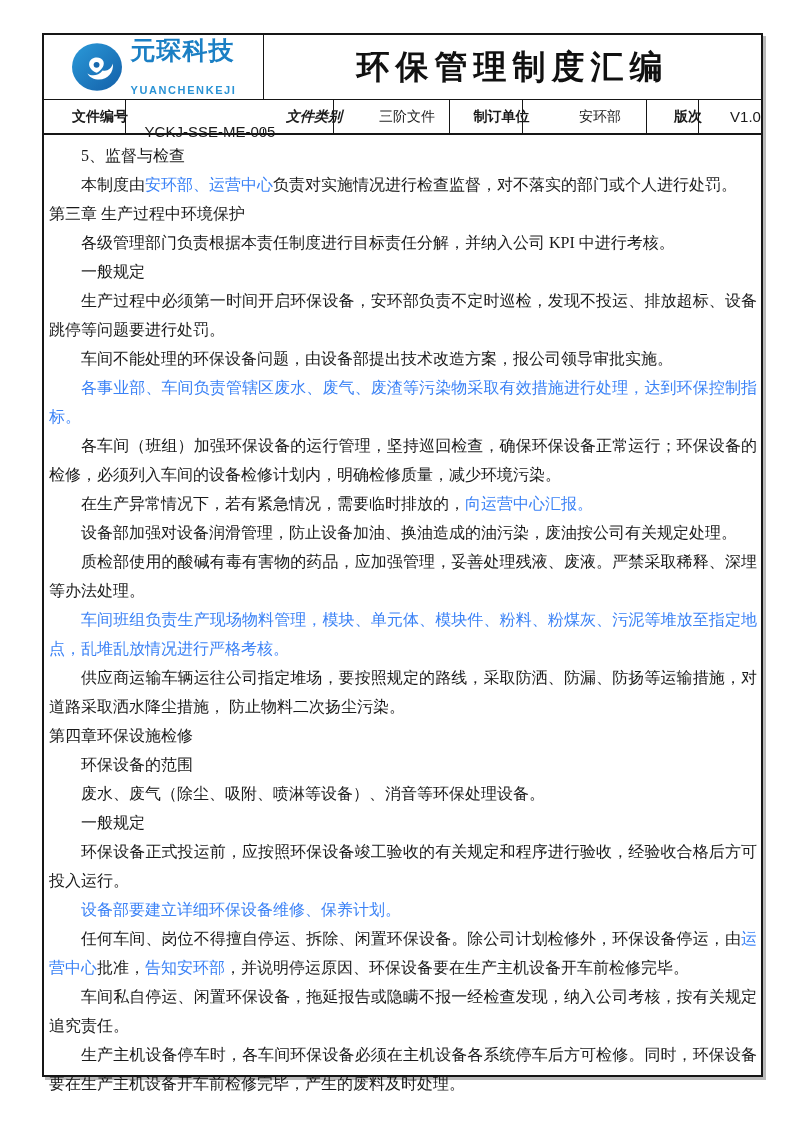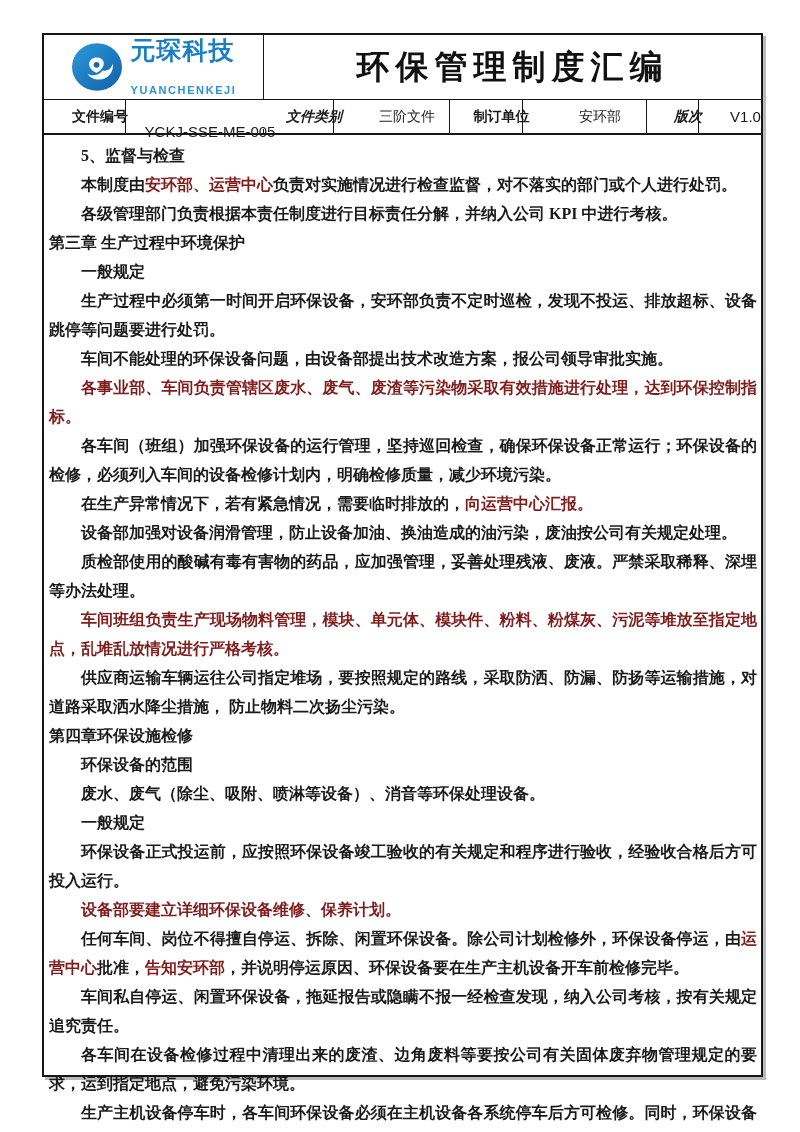--- a/index.html
+++ b/index.html
@@ -19,26 +19,26 @@
   .title-cell{flex:1;display:flex;align-items:center;justify-content:center;}
   .doc-title{font-size:33px;font-weight:bold;letter-spacing:6px;color:#111;}
   .hdr-row2{height:33px;border-bottom:2px solid #161616;display:flex;align-items:stretch;
             font-size:14px;}
   .cell{display:flex;align-items:center;justify-content:center;border-right:1px solid #161616;
         box-sizing:border-box;white-space:nowrap;padding-left:31px;}
   .cell.last{border-right:none;}
   .cell.lbl{font-weight:bold;}
   .cell.latin{font-family:"Liberation Sans","DejaVu Sans",sans-serif;font-size:15px;}
   .w1{width:82px;} .w2{width:138px;margin-top:29px;} .w3{width:70px;font-style:italic;} .w4{width:116px;}
-  .w5{width:73px;} .w6{width:124px;} .w7{width:52px;font-style:italic;} .w8{flex:1;}
+  .w5{width:73px;} .w6{width:124px;} .w7{width:52px;} .w8{flex:1;}
   
   .content{padding:6px 4px 0 5px;}
-  .para{margin:0;font-size:16px;line-height:29px;text-align:justify;color:#1a1a1a;font-weight:bold;}
+  .para{margin:0;font-size:16px;line-height:29px;text-align:justify;color:#1a1a1a;}
   .para.indent{text-indent:2em;}
-  .blue{color:#7f1d1d;}
+  .blue{color:#3b82f6;}
 </style>
 </head>
 <body>
 
 <div class="page">
   <div class="doc">
 
     <div class="hdr-row1">
       <div class="logo-cell">
         <svg class="logo-mark" viewBox="0 0 60 58" xmlns="http://www.w3.org/2000/svg">
@@ -70,38 +70,37 @@
       <div class="cell w4">三阶文件</div>
       <div class="cell lbl w5">制订单位</div>
       <div class="cell w6">安环部</div>
       <div class="cell lbl w7">版次</div>
       <div class="cell latin w8 last">V1.0</div>
     </div>
 
     <div class="content" id="content">
         <p class="para indent"><span>5、监督与检查</span></p>
         <p class="para indent"><span>本制度由</span><span class="blue">安环部、运营中心</span><span>负责对实施情况进行检查监督，对不落实的部门或个人进行处罚。</span></p>
+        <p class="para"><span>第三章 生产过程中环境保护</span></p>
         <p class="para indent"><span>各级管理部门负责根据本责任制度进行目标责任分解，并纳入公司 KPI 中进行考核。</span></p>
-        <p class="para"><span>第三章 生产过程中环境保护</span></p>
         <p class="para indent"><span>一般规定</span></p>
         <p class="para indent"><span>生产过程中必须第一时间开启环保设备，安环部负责不定时巡检，发现不投运、排放超标、设备跳停等问题要进行处罚。</span></p>
         <p class="para indent"><span>车间不能处理的环保设备问题，由设备部提出技术改造方案，报公司领导审批实施。</span></p>
         <p class="para indent"><span class="blue">各事业部、车间负责管辖区废水、废气、废渣等污染物采取有效措施进行处理，达到环保控制指标。</span></p>
         <p class="para indent"><span>各车间（班组）加强环保设备的运行管理，坚持巡回检查，确保环保设备正常运行；环保设备的检修，必须列入车间的设备检修计划内，明确检修质量，减少环境污染。</span></p>
         <p class="para indent"><span>在生产异常情况下，若有紧急情况，需要临时排放的，</span><span class="blue">向运营中心汇报。</span></p>
         <p class="para indent"><span>设备部加强对设备润滑管理，防止设备加油、换油造成的油污染，废油按公司有关规定处理。</span></p>
         <p class="para indent"><span>质检部使用的酸碱有毒有害物的药品，应加强管理，妥善处理残液、废液。严禁采取稀释、深埋等办法处理。</span></p>
         <p class="para indent"><span class="blue">车间班组负责生产现场物料管理，模块、单元体、模块件、粉料、粉煤灰、污泥等堆放至指定地点，乱堆乱放情况进行严格考核。</span></p>
         <p class="para indent"><span>供应商运输车辆运往公司指定堆场，要按照规定的路线，采取防洒、防漏、防扬等运输措施，对道路采取洒水降尘措施， 防止物料二次扬尘污染。</span></p>
         <p class="para"><span>第四章环保设施检修</span></p>
         <p class="para indent"><span>环保设备的范围</span></p>
         <p class="para indent"><span>废水、废气（除尘、吸附、喷淋等设备）、消音等环保处理设备。</span></p>
         <p class="para indent"><span>一般规定</span></p>
         <p class="para indent"><span>环保设备正式投运前，应按照环保设备竣工验收的有关规定和程序进行验收，经验收合格后方可投入运行。</span></p>
         <p class="para indent"><span class="blue">设备部要建立详细环保设备维修、保养计划。</span></p>
         <p class="para indent"><span>任何车间、岗位不得擅自停运、拆除、闲置环保设备。除公司计划检修外，环保设备停运，由</span><span class="blue">运营中心</span><span>批准，</span><span class="blue">告知安环部</span><span>，并说明停运原因、环保设备要在生产主机设备开车前检修完毕。</span></p>
         <p class="para indent"><span>车间私自停运、闲置环保设备，拖延报告或隐瞒不报一经检查发现，纳入公司考核，按有关规定追究责任。</span></p>
-        <p class="para indent"><span>各车间在设备检修过程中清理出来的废渣、边角废料等要按公司有关固体废弃物管理规定的要求，运到指定地点，避免污染环境。</span></p>
         <p class="para indent"><span>生产主机设备停车时，各车间环保设备必须在主机设备各系统停车后方可检修。同时，环保设备要在生产主机设备开车前检修完毕，产生的废料及时处理。</span></p>
       </div>
 
   </div>
 </div>
 
 </body></html>

